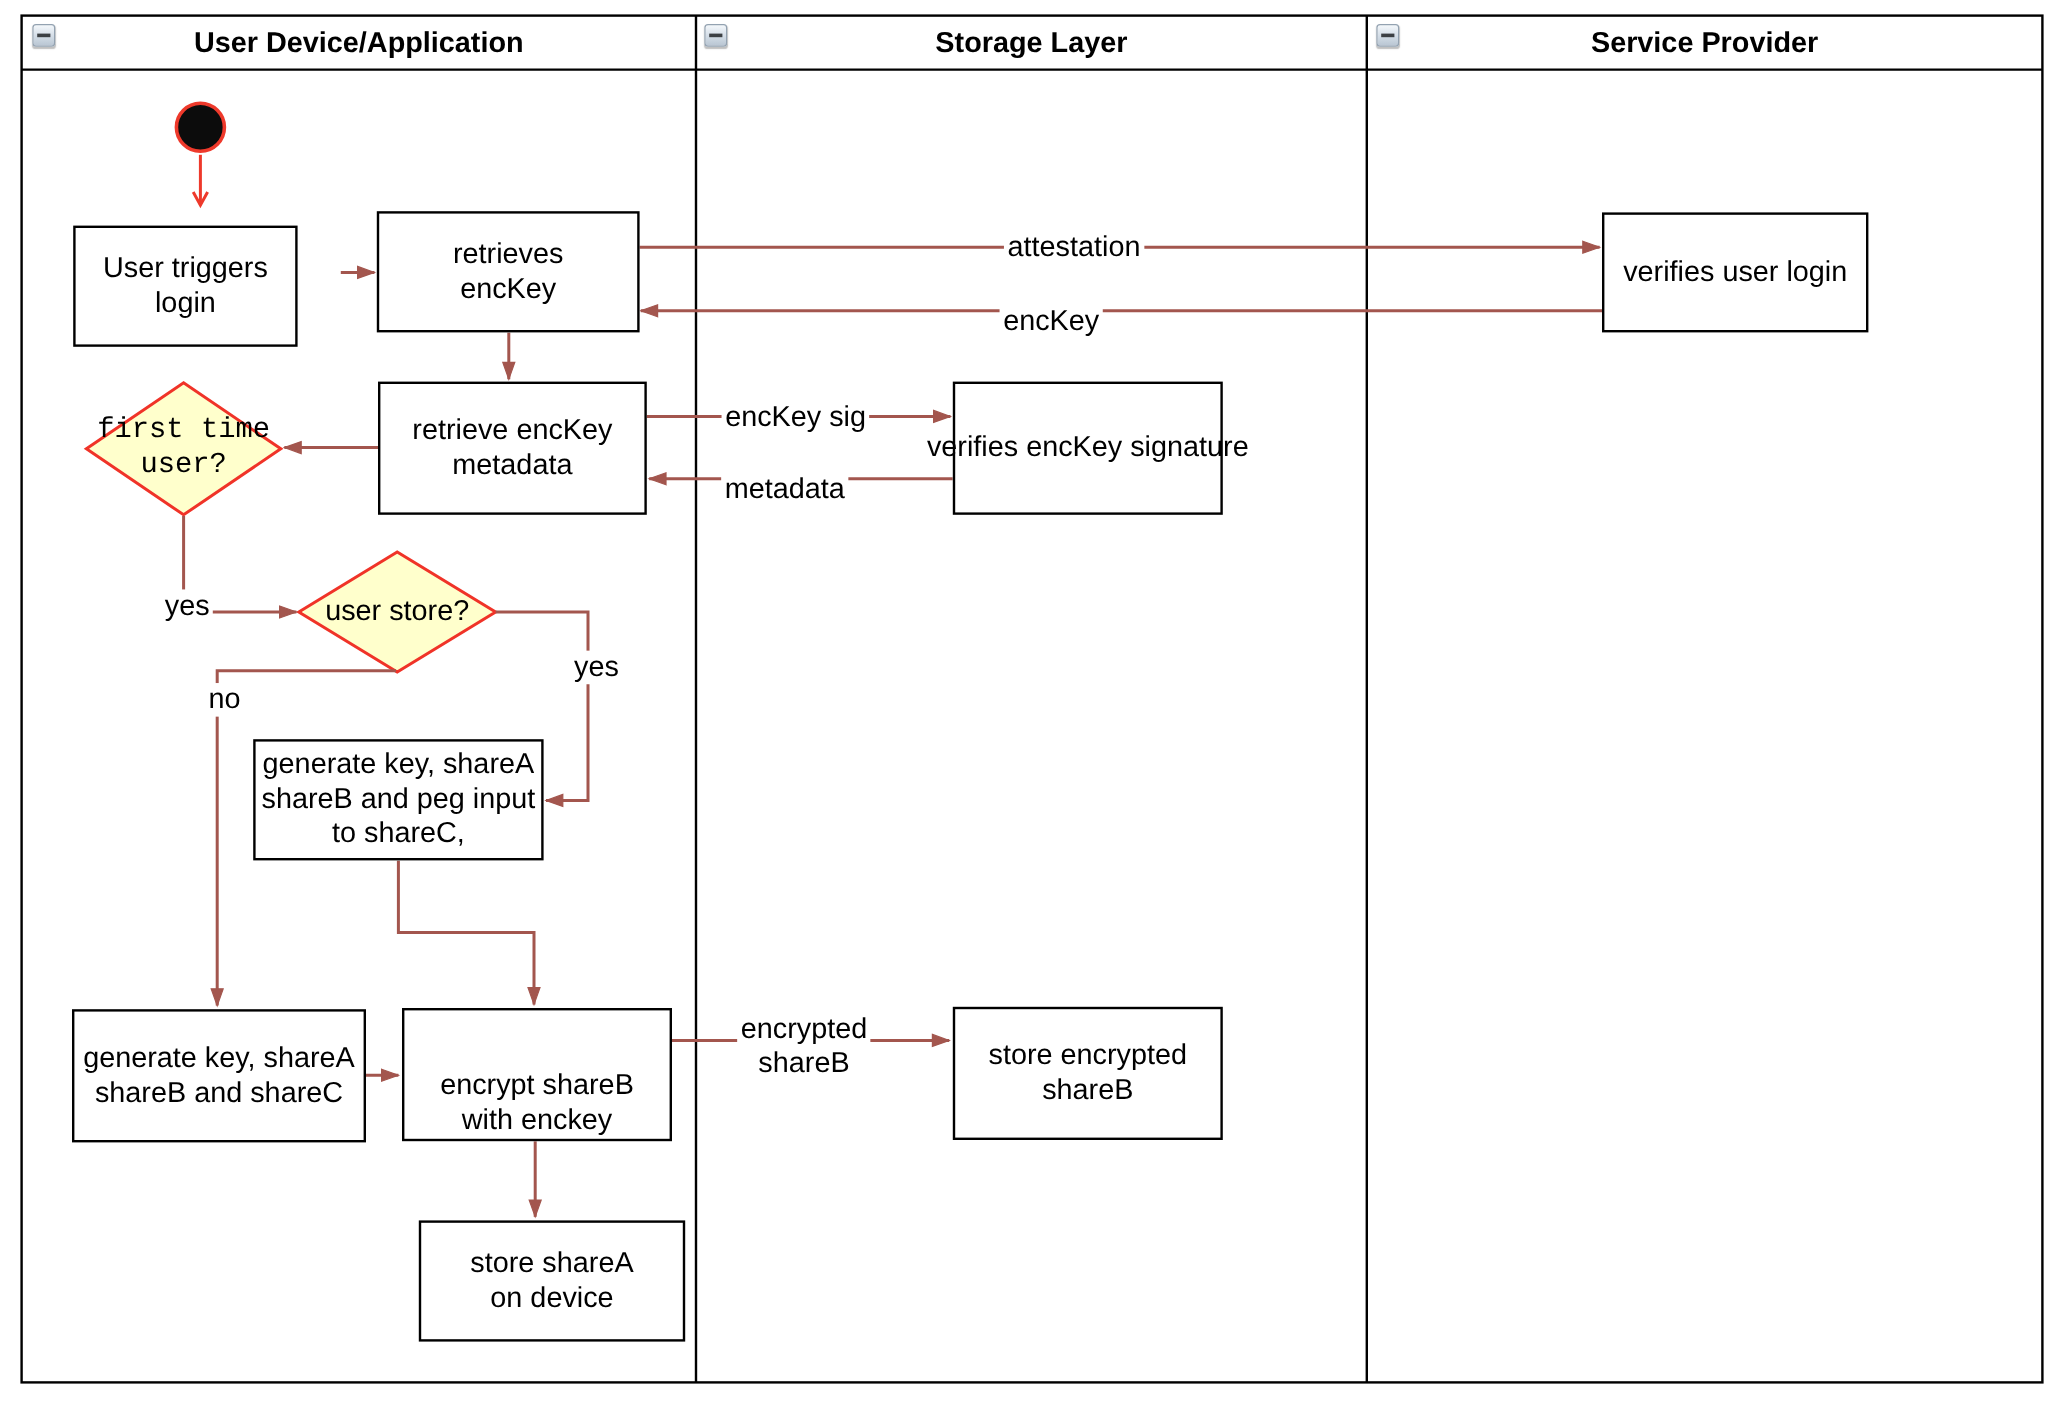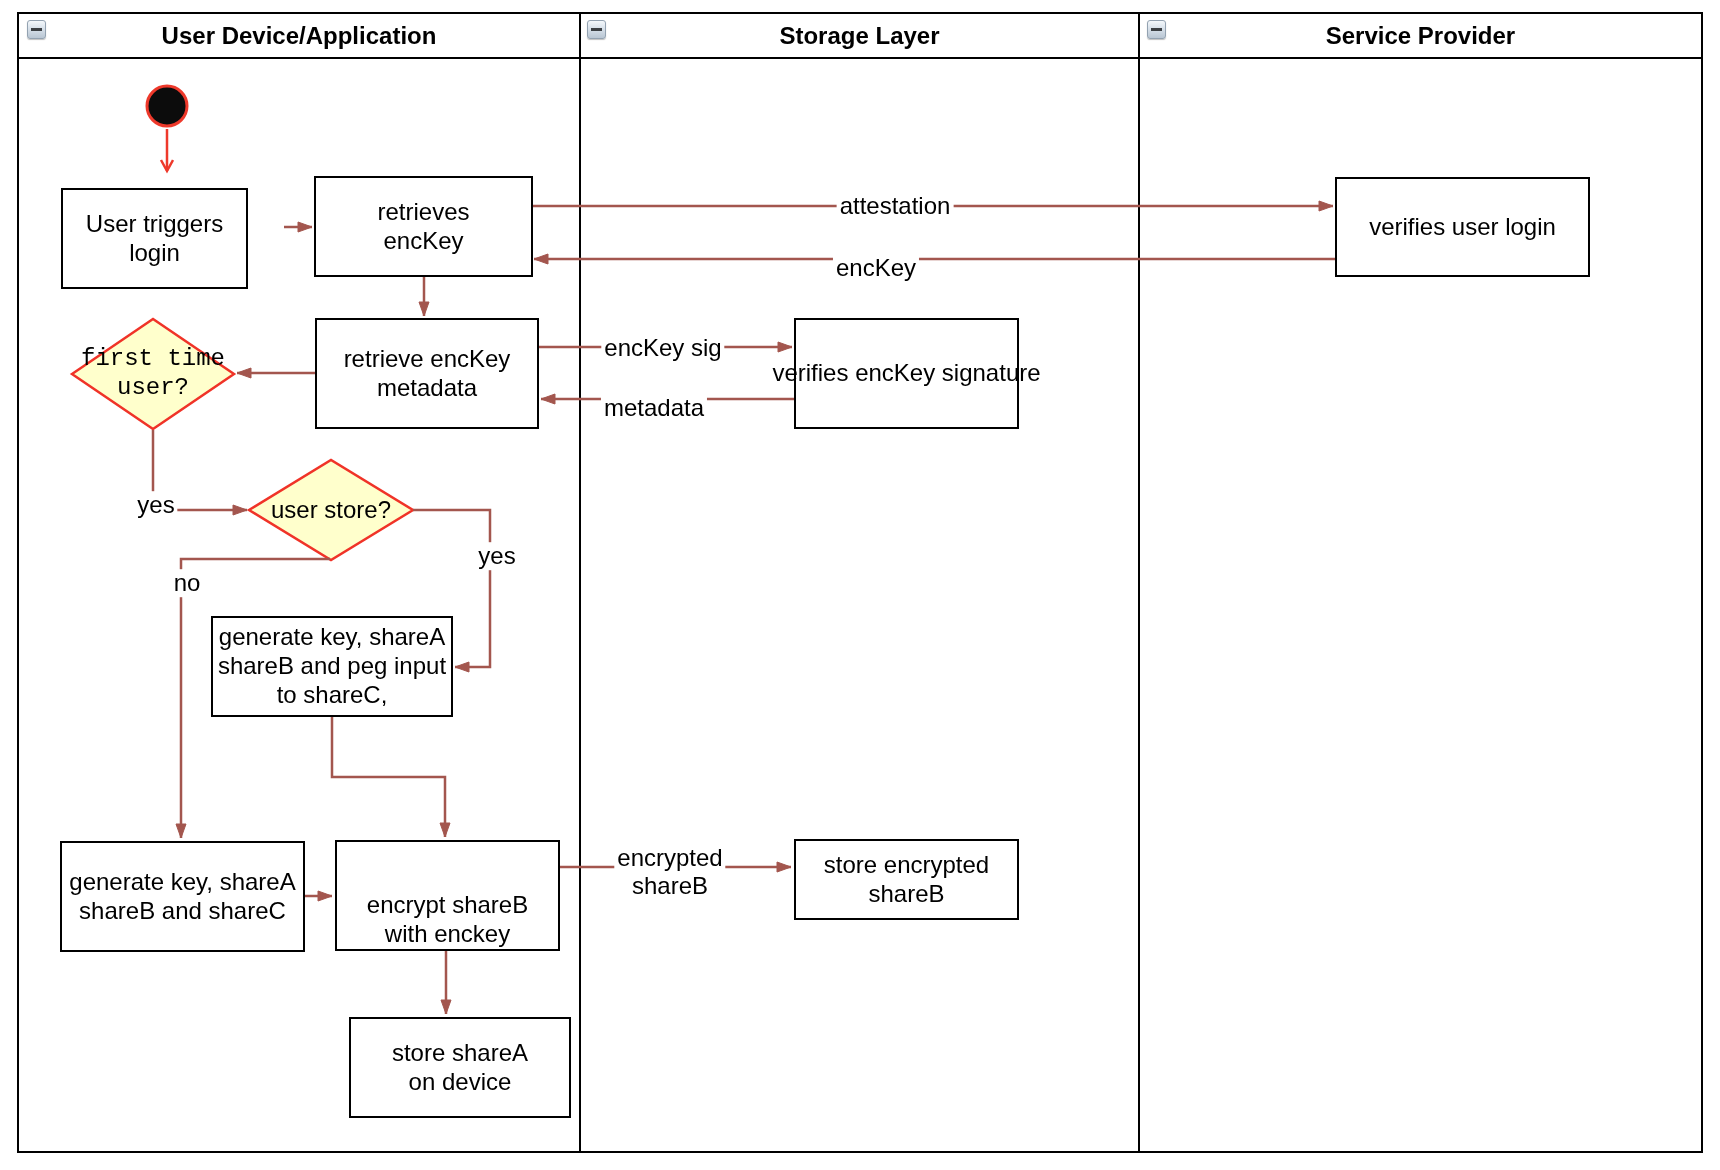--- a/index.html
+++ b/index.html
@@ -85,21 +85,21 @@
     <div class="minus"></div>
   </div>
 
   <div class="node" style="left:61px;top:175px;width:187px;height:101px;margin-top:13px;">
     <span>User triggers login</span>
   </div>
   <div class="node" style="left:314px;top:176px;width:219px;height:101px;">
     <span>retrieves
 encKey</span>
   </div>
-  <div class="node" style="left:1335px;top:177px;width:255px;height:100px;">
+  <div class="node" style="left:1335px;top:177px;width:222px;height:100px;">
     <span>verifies user login</span>
   </div>
   <div class="node" style="left:315px;top:318px;width:224px;height:111px;">
     <span>retrieve encKey
 metadata</span>
   </div>
   <div class="node nowrap" style="left:794px;top:318px;width:225px;height:111px;">
     <span>verifies encKey signature</span>
   </div>
   <div class="node" style="left:211px;top:616px;width:242px;height:101px;">
@@ -108,21 +108,21 @@
 to shareC,</span>
   </div>
   <div class="node" style="left:60px;top:841px;width:245px;height:111px;">
     <span>generate key, shareA
 shareB and shareC</span>
   </div>
   <div class="node" style="left:335px;top:840px;width:225px;height:111px;align-items:flex-end;">
     <span>encrypt shareB
 with enckey</span>
   </div>
-  <div class="node" style="left:794px;top:839px;width:225px;height:81px;">
+  <div class="node" style="left:794px;top:839px;width:225px;height:111px;">
     <span>store encrypted
 shareB</span>
   </div>
   <div class="node" style="left:349px;top:1017px;width:222px;height:101px;">
     <span>store shareA
 on device</span>
   </div>
 
   <div class="dtext" style="left:153px;top:374px;font-family:Liberation Mono, monospace;">first time
 user?</div>

